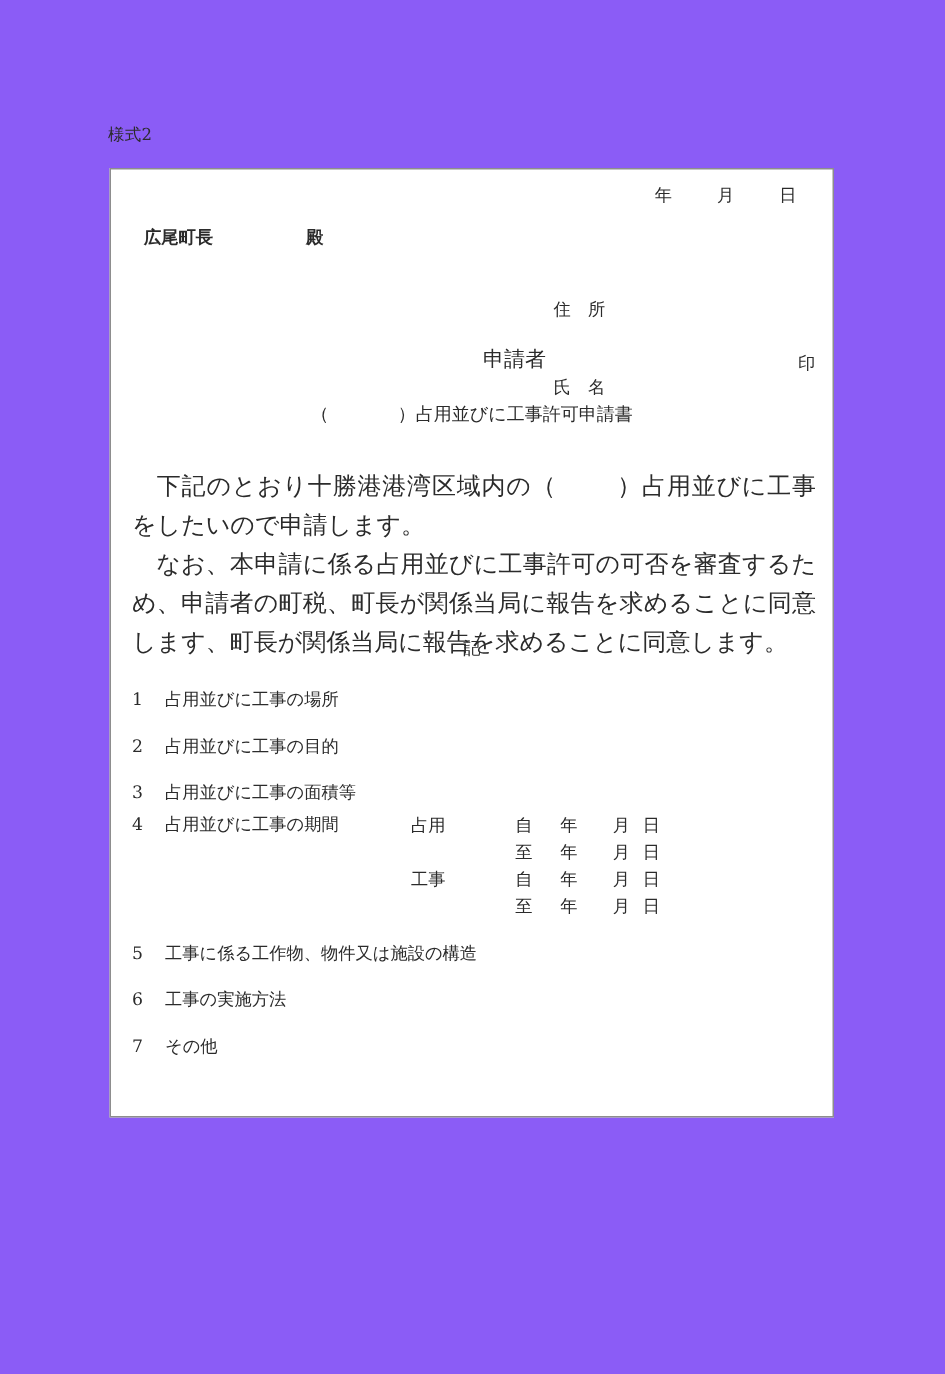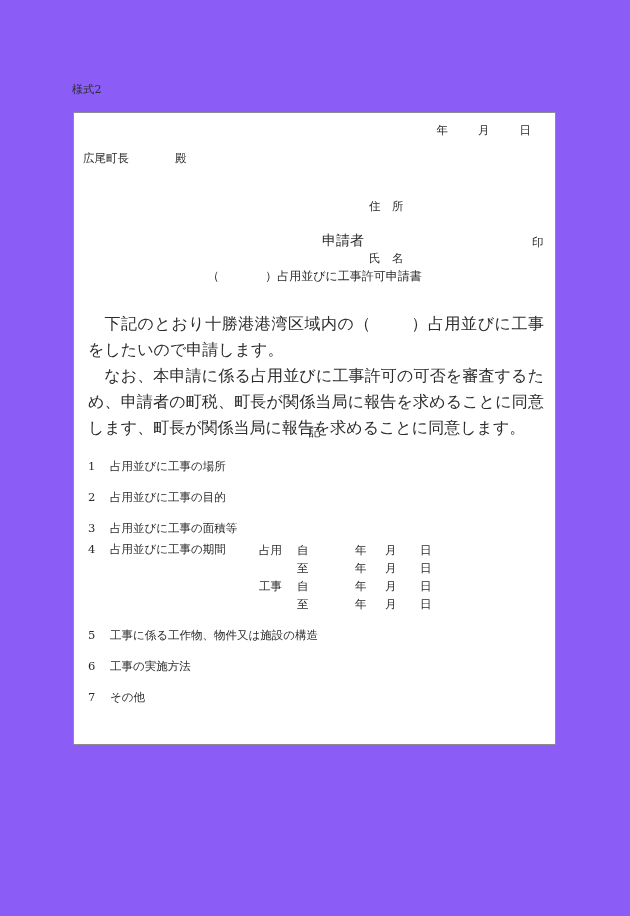--- a/index.html
+++ b/index.html
@@ -55,23 +55,24 @@
   .date-line {
     top: 12px;
     right: 24px;
     display: flex;
     gap: 30px;
   }
   .date-line span { display: inline-block; }
   
   .addressee {
     top: 40px;
-    left: 9px;
+    left: 22px;
     display: flex;
-    gap: 0;
+    gap: 16px;
+    font-weight: bold;
   }
   .addressee .who { display: inline-block; width: 92px; }
   .addressee .hon { display: inline-block; }
   
   .applicant {
     top: 88px;
     left: 0;
     width: 100%;
   }
   .applicant-label {
@@ -133,20 +134,21 @@
   .item .num {
     display: inline-block;
     width: 22px;
   }
   
   .period {
     position: absolute;
     left: 185px;
     font-size: 11.5px;
     border-collapse: collapse;
+    text-align: right;
   }
   .period td {
     padding: 0;
     font-size: 11.5px;
     line-height: 18px;
     white-space: nowrap;
     font-family: "DejaVu Serif", "Liberation Serif", serif;
   }
   .period td.kind { width: 38px; }
   .period td.bound { width: 58px; }

